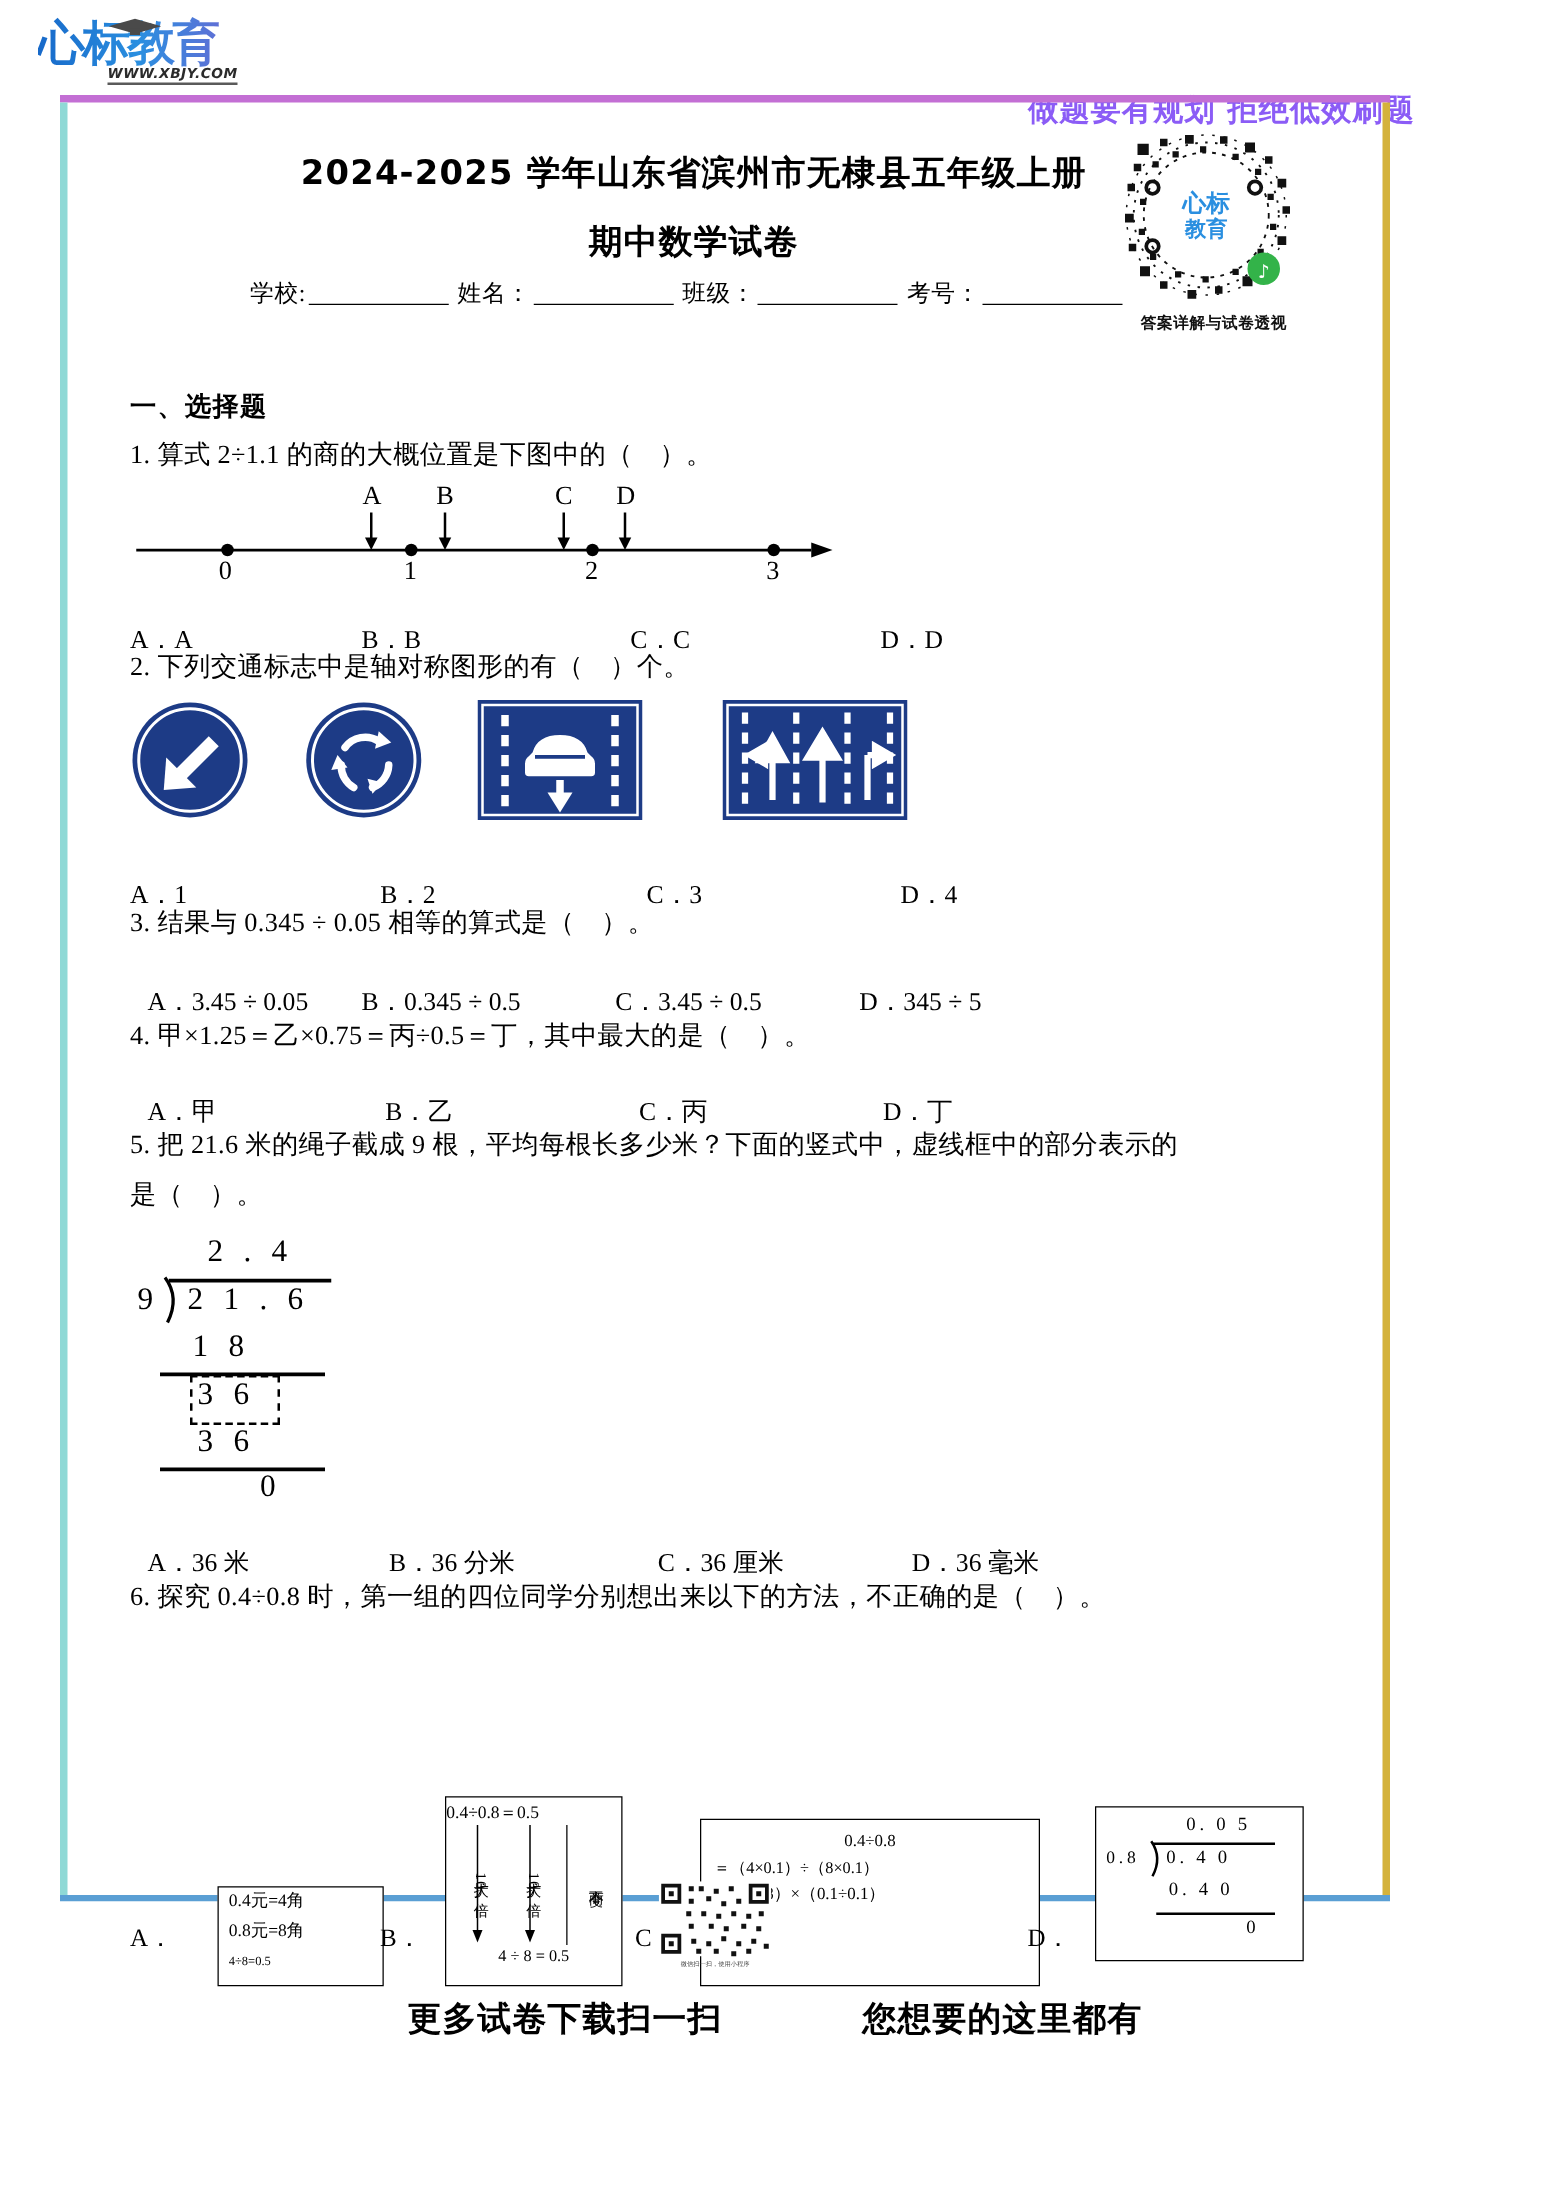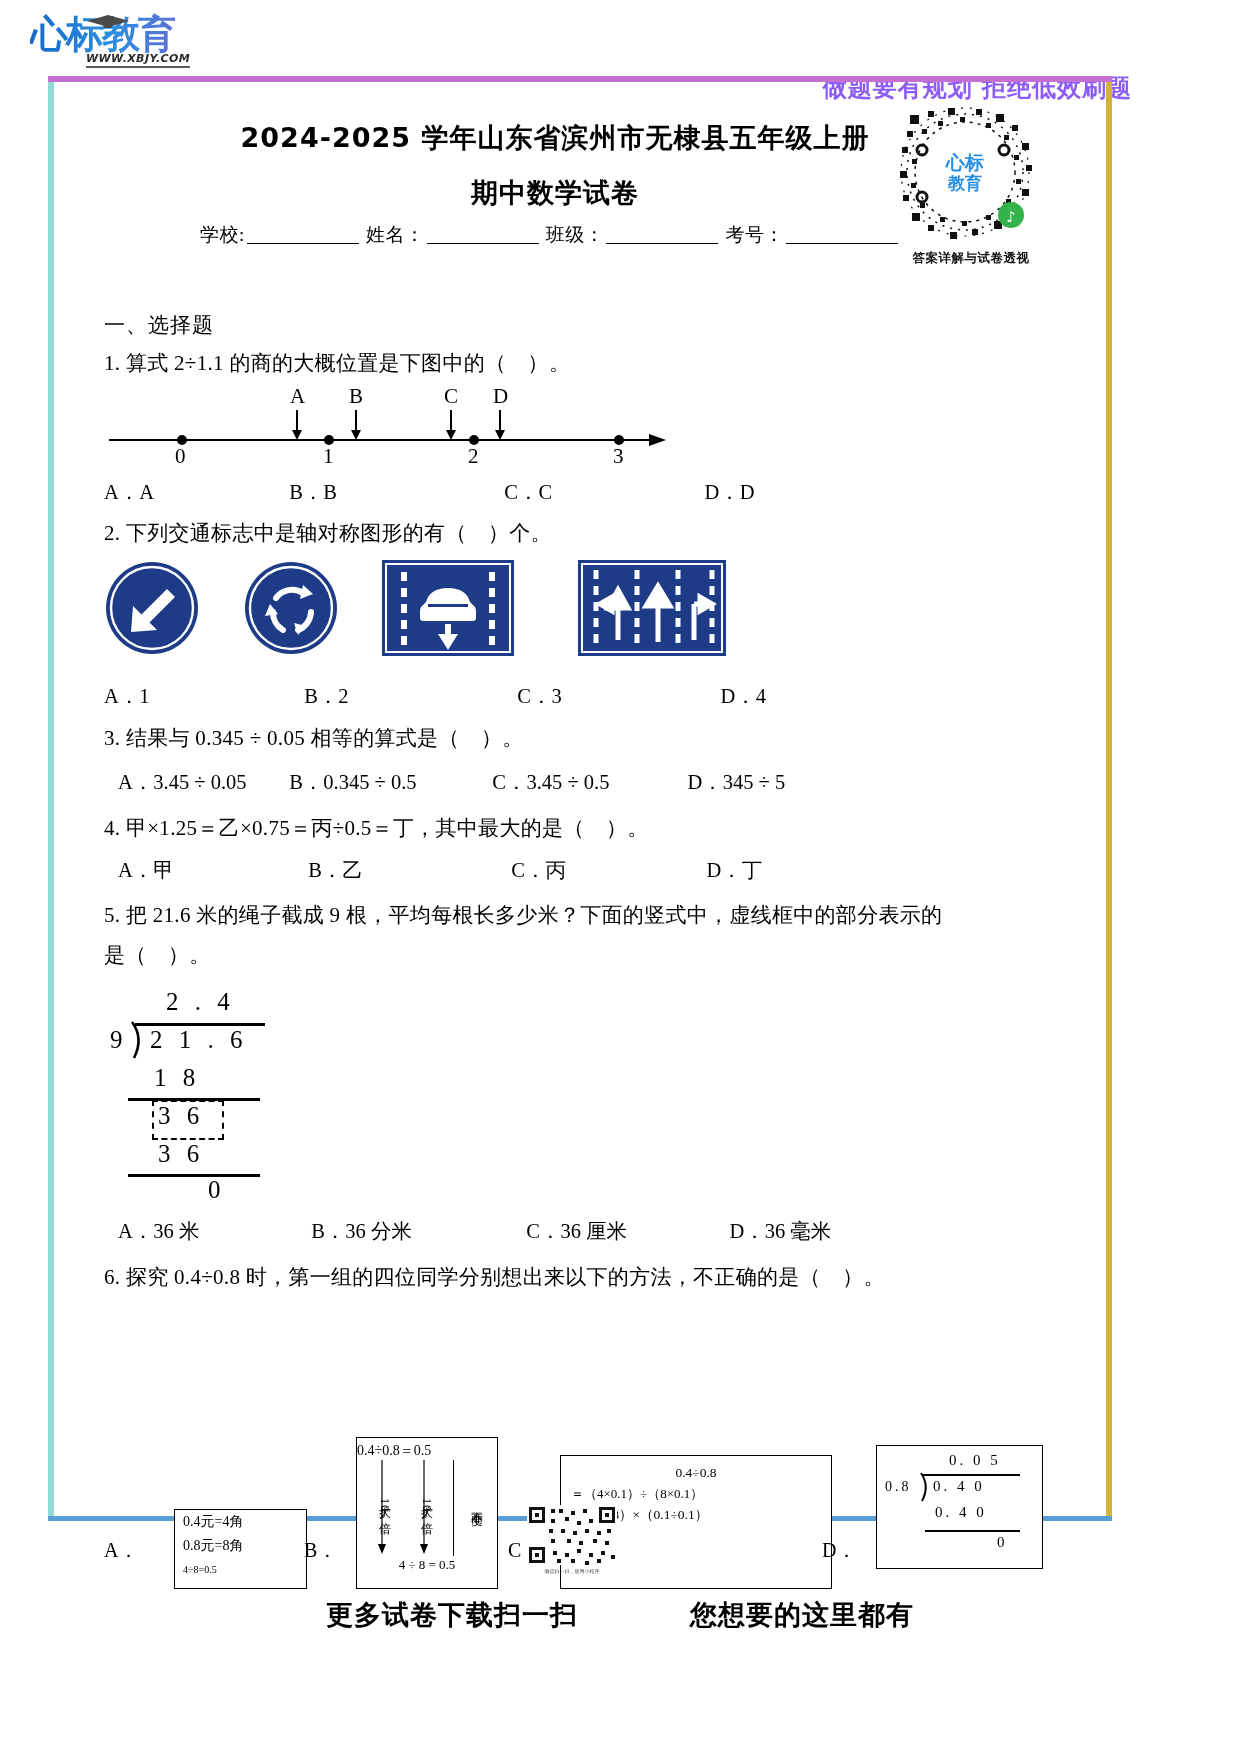--- a/index.html
+++ b/index.html
@@ -88,32 +88,32 @@
   
   .qr-wrap{position:absolute;left:898px;top:105px;width:135px;height:135px;text-align:right;}
   .qr-note{
     position:absolute;left:896px;top:250px;width:150px;
     text-align:center;font-size:12.5px;letter-spacing:0.5px;
     font-family:"DejaVu Sans", sans-serif;font-weight:bold;color:#111;
   }
   
   .section-head{
     position:absolute;left:104px;
-    font-family:"DejaVu Sans", sans-serif;font-weight:normal;font-size:21px;
+    font-family:"DejaVu Sans", sans-serif;font-weight:bold;font-size:21px;
     letter-spacing:1px;
   }
   .q{
     position:absolute;left:104px;
     font-size:21px;line-height:30px;letter-spacing:0.3px;
     white-space:nowrap;
   }
   .opts{
     position:absolute;left:104px;font-size:20.5px;white-space:nowrap;
   }
-  .opts span.oi{display:inline-block;}
+  .opts span.oi{display:inline-block;margin-top:19px;}
   
   .numline{position:absolute;left:104px;top:388px;width:580px;height:80px;}
   
   .signs{position:absolute;left:104px;top:560px;height:105px;}
   .sign{position:absolute;top:0;}
   
   .division{position:absolute;left:110px;top:988px;width:290px;height:210px;
     font-family:"Liberation Serif", serif;}
   .dv{position:absolute;font-size:25px;letter-spacing:5px;}
   .dline{position:absolute;background:#000;}

